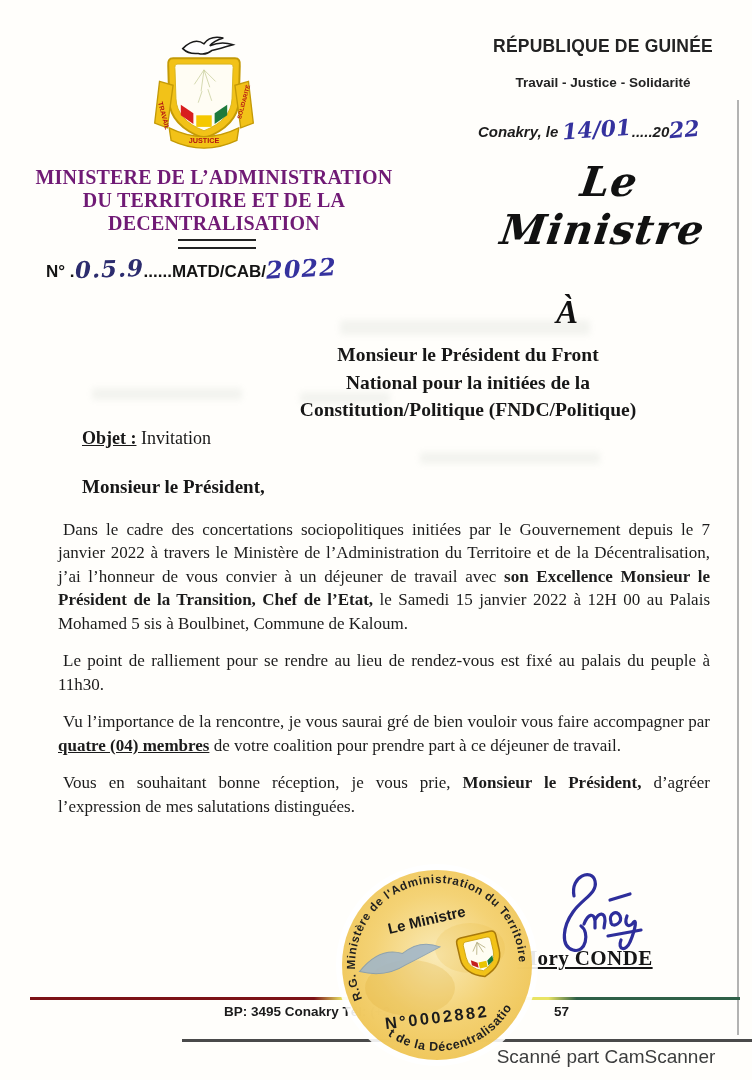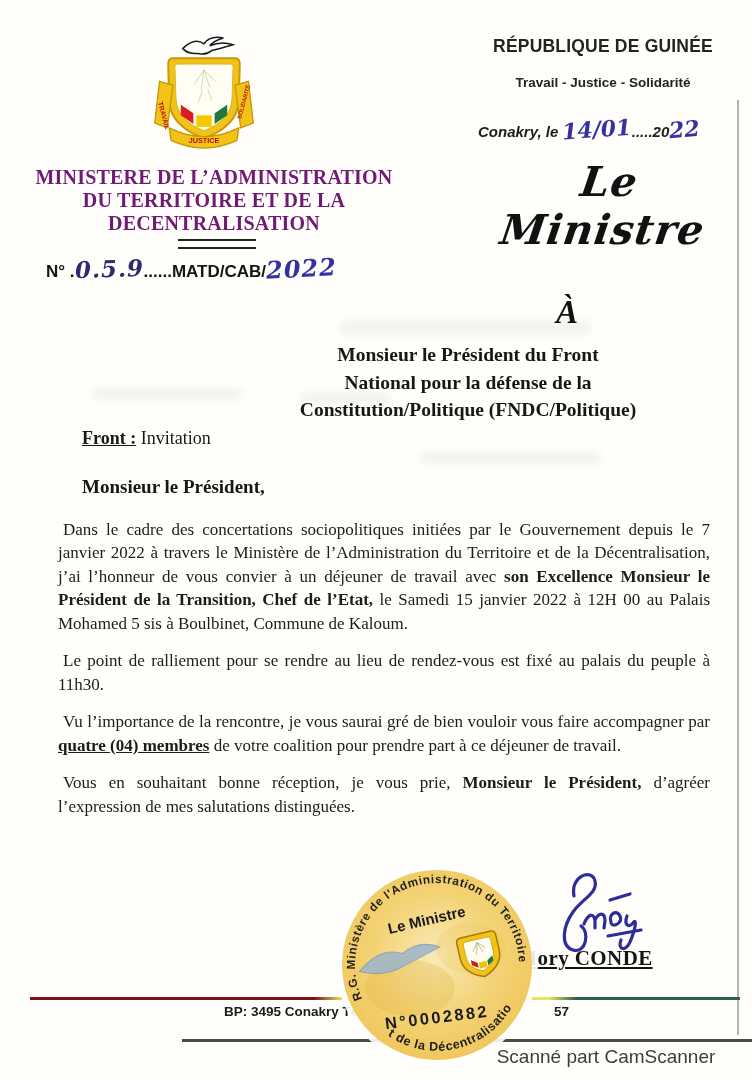--- a/index.html
+++ b/index.html
@@ -142,25 +142,25 @@
     <div class="r2">Travail - Justice - Solidarité</div>
   </div>
 
   <div class="dateline"><span>Conakry, le </span><span class="hand date-hand">14/01</span><span>.....</span><span>20</span><span class="hand date-hand2">22</span></div>
 
   <div class="leministre">Le Ministre</div>
 
   <div class="to-letter">À</div>
   <div class="recipient">
     <div>Monsieur le Président du Front</div>
-    <div>National pour la défense de la</div>
+    <div>National pour la initiées de la</div>
     <div>Constitution/Politique (FNDC/Politique)</div>
   </div>
 
-  <div class="objet"><span class="lbl">Front :</span><span> Invitation</span></div>
+  <div class="objet"><span class="lbl">Objet :</span><span> Invitation</span></div>
 
   <div class="greeting">Monsieur le Président,</div>
 
   <div class="body-text">
     <p><span>Dans le cadre des concertations sociopolitiques initiées par le Gouvernement depuis le 7 janvier 2022 à travers le Ministère de l’Administration du Territoire et de la Décentralisation, j’ai l’honneur de vous convier à un déjeuner de travail avec </span><span class="b">son Excellence Monsieur le Président de la Transition, Chef de l’Etat,</span><span> le Samedi 15 janvier 2022 à 12H 00 au Palais Mohamed 5 sis à Boulbinet, Commune de Kaloum.</span></p>
     <p>Le point de ralliement pour se rendre au lieu de rendez-vous est fixé au palais du peuple à 11h30.</p>
     <p><span>Vu l’importance de la rencontre, je vous saurai gré de bien vouloir vous faire accompagner par </span><span class="bu">quatre (04) membres</span><span> de votre coalition pour prendre part à ce déjeuner de travail.</span></p>
     <p><span>Vous en souhaitant bonne réception, je vous prie, </span><span class="b">Monsieur le Président,</span><span> d’agréer l’expression de mes salutations distinguées.</span></p>
   </div>
 

